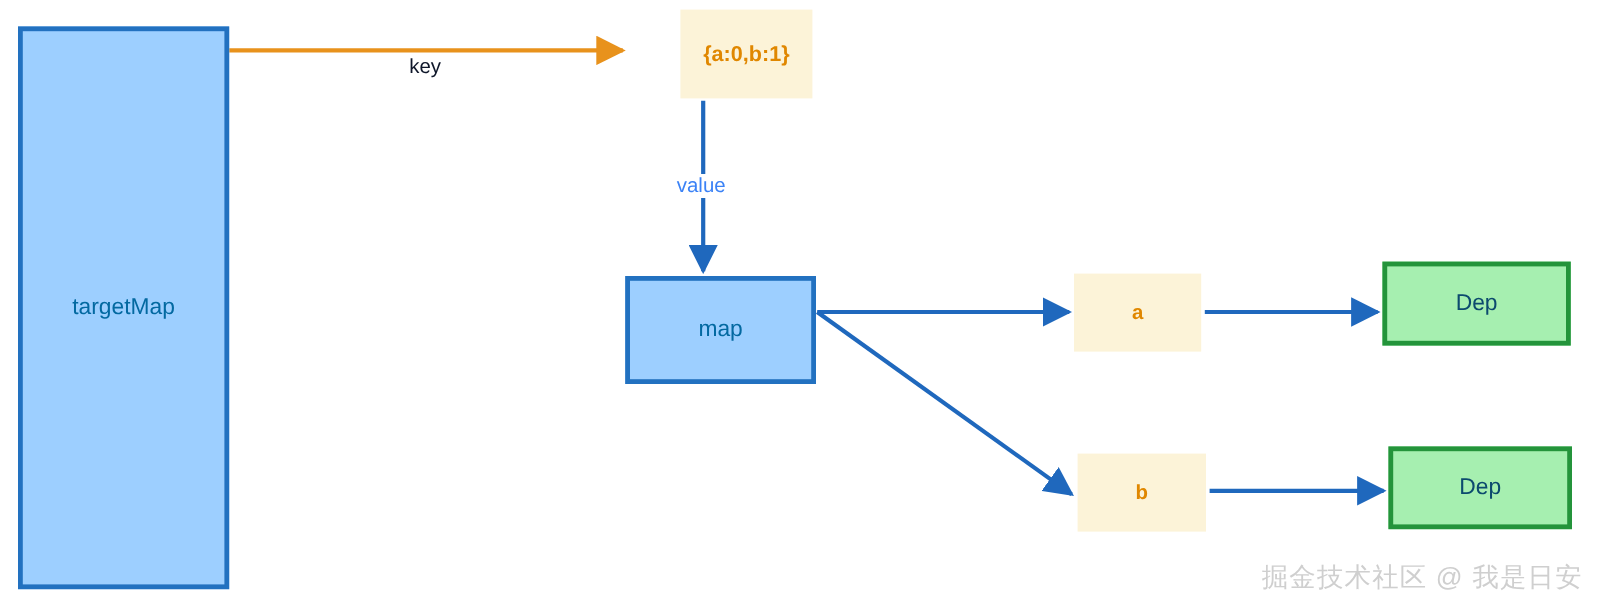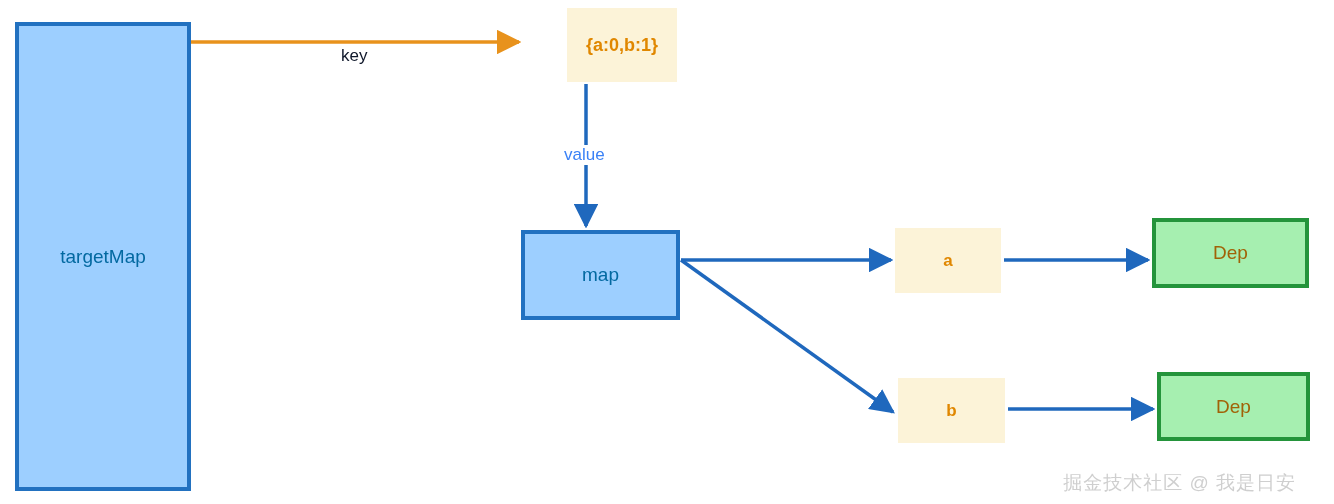--- a/index.html
+++ b/index.html
@@ -47,21 +47,21 @@
   .node-cream {
     background: #fcf3d8;
     border: none;
     color: #e08700;
     font-weight: bold;
   }
   
   .node-green {
     background: #a6efb0;
     border: 4px solid #24943b;
-    color: #a16207;
+    color: #0c4a6e;
   }
 
   #node-targetmap {
     left: 15px;  top: 22px;
     width: 176px; height: 469px;
     font-size: 19px;
   }
   #node-keyvalue {
     left: 523px; top: 8px;
     width: 110px; height: 74px;
@@ -107,23 +107,23 @@
     left: 334px; top: 46px;
     color: #0f172a;
   }
   #label-value {
     left: 557px; top: 145px;
     color: #3b82f6;
   }
 
   #watermark {
     position: absolute;
-    right: 38px;
+    right: 15px;
     bottom: 8px;
-    font-size: 19px;
+    font-size: 22px;
     color: #cfcfcf;
     letter-spacing: 1px;
     z-index: 4;
     white-space: nowrap;
   }
 </style>
 </head>
 <body>
 
 <div id="canvas">

